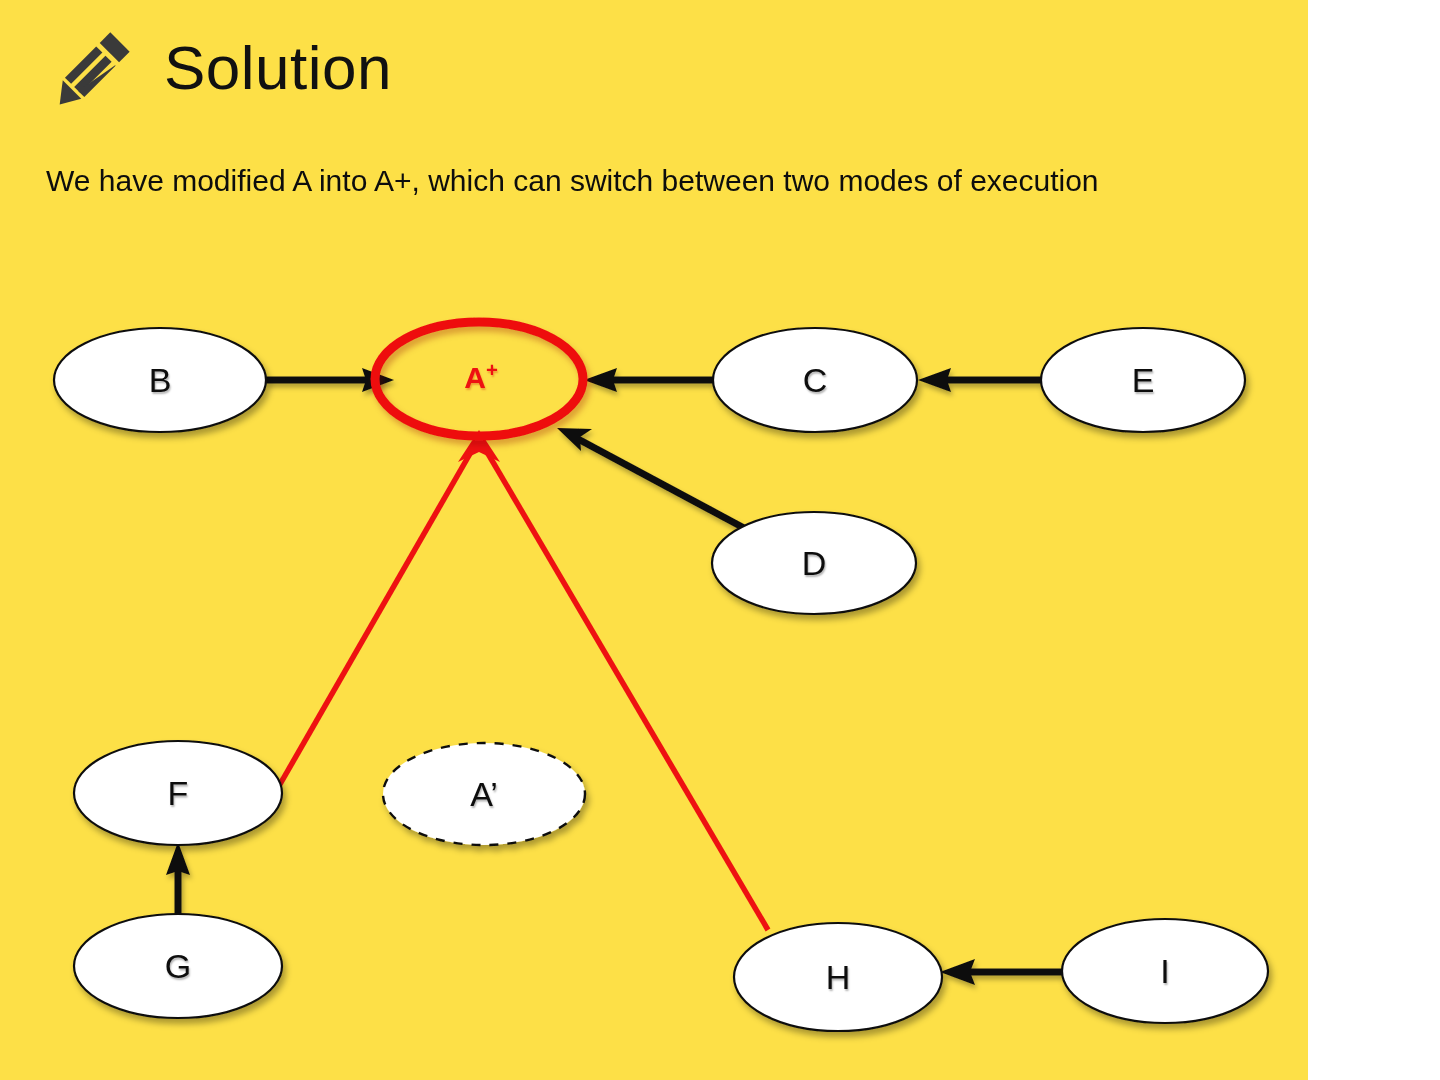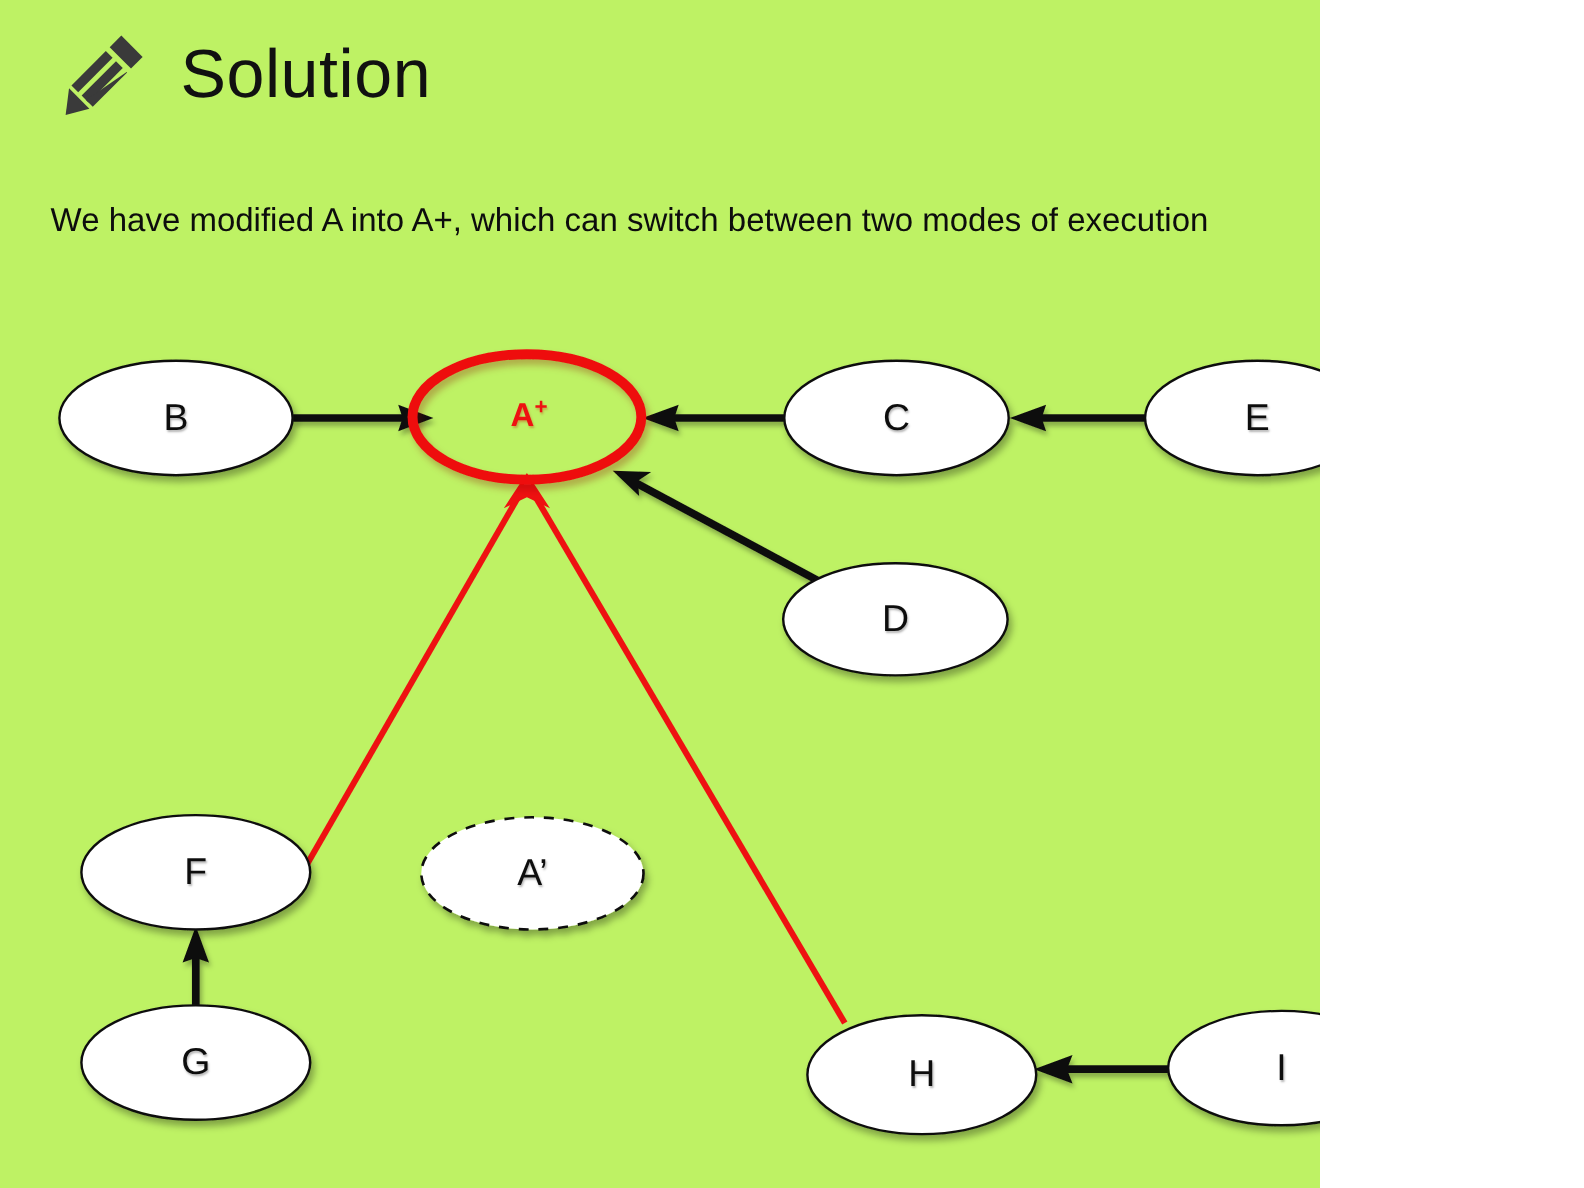--- a/index.html
+++ b/index.html
@@ -2,23 +2,23 @@
 <html><head>
 <meta charset="utf-8">
 <style>
   html, body {
     margin: 0;
     padding: 0;
     background: #ffffff;
   }
   #slide {
     position: relative;
-    width: 1200px;
+    width: 1308px;
     height: 1080px;
-    background: #bef264;
+    background: #fde047;
     font-family: "Liberation Sans", sans-serif;
     overflow: hidden;
   }
 
   
   #header {
     position: absolute;
     left: 50px;
     top: 24px;
     display: flex;
@@ -38,21 +38,20 @@
     line-height: 1;
     white-space: nowrap;
   }
 
   
   #body-text {
     position: absolute;
     left: 46px;
     top: 166px;
     width: 1340px;
-    margin-top: 20px;
   }
   .body-line {
     font-size: 30px;
     font-weight: 400;
     color: #0d0d0d;
     line-height: 1;
     margin-bottom: 26px;
     white-space: nowrap;
   }
 

